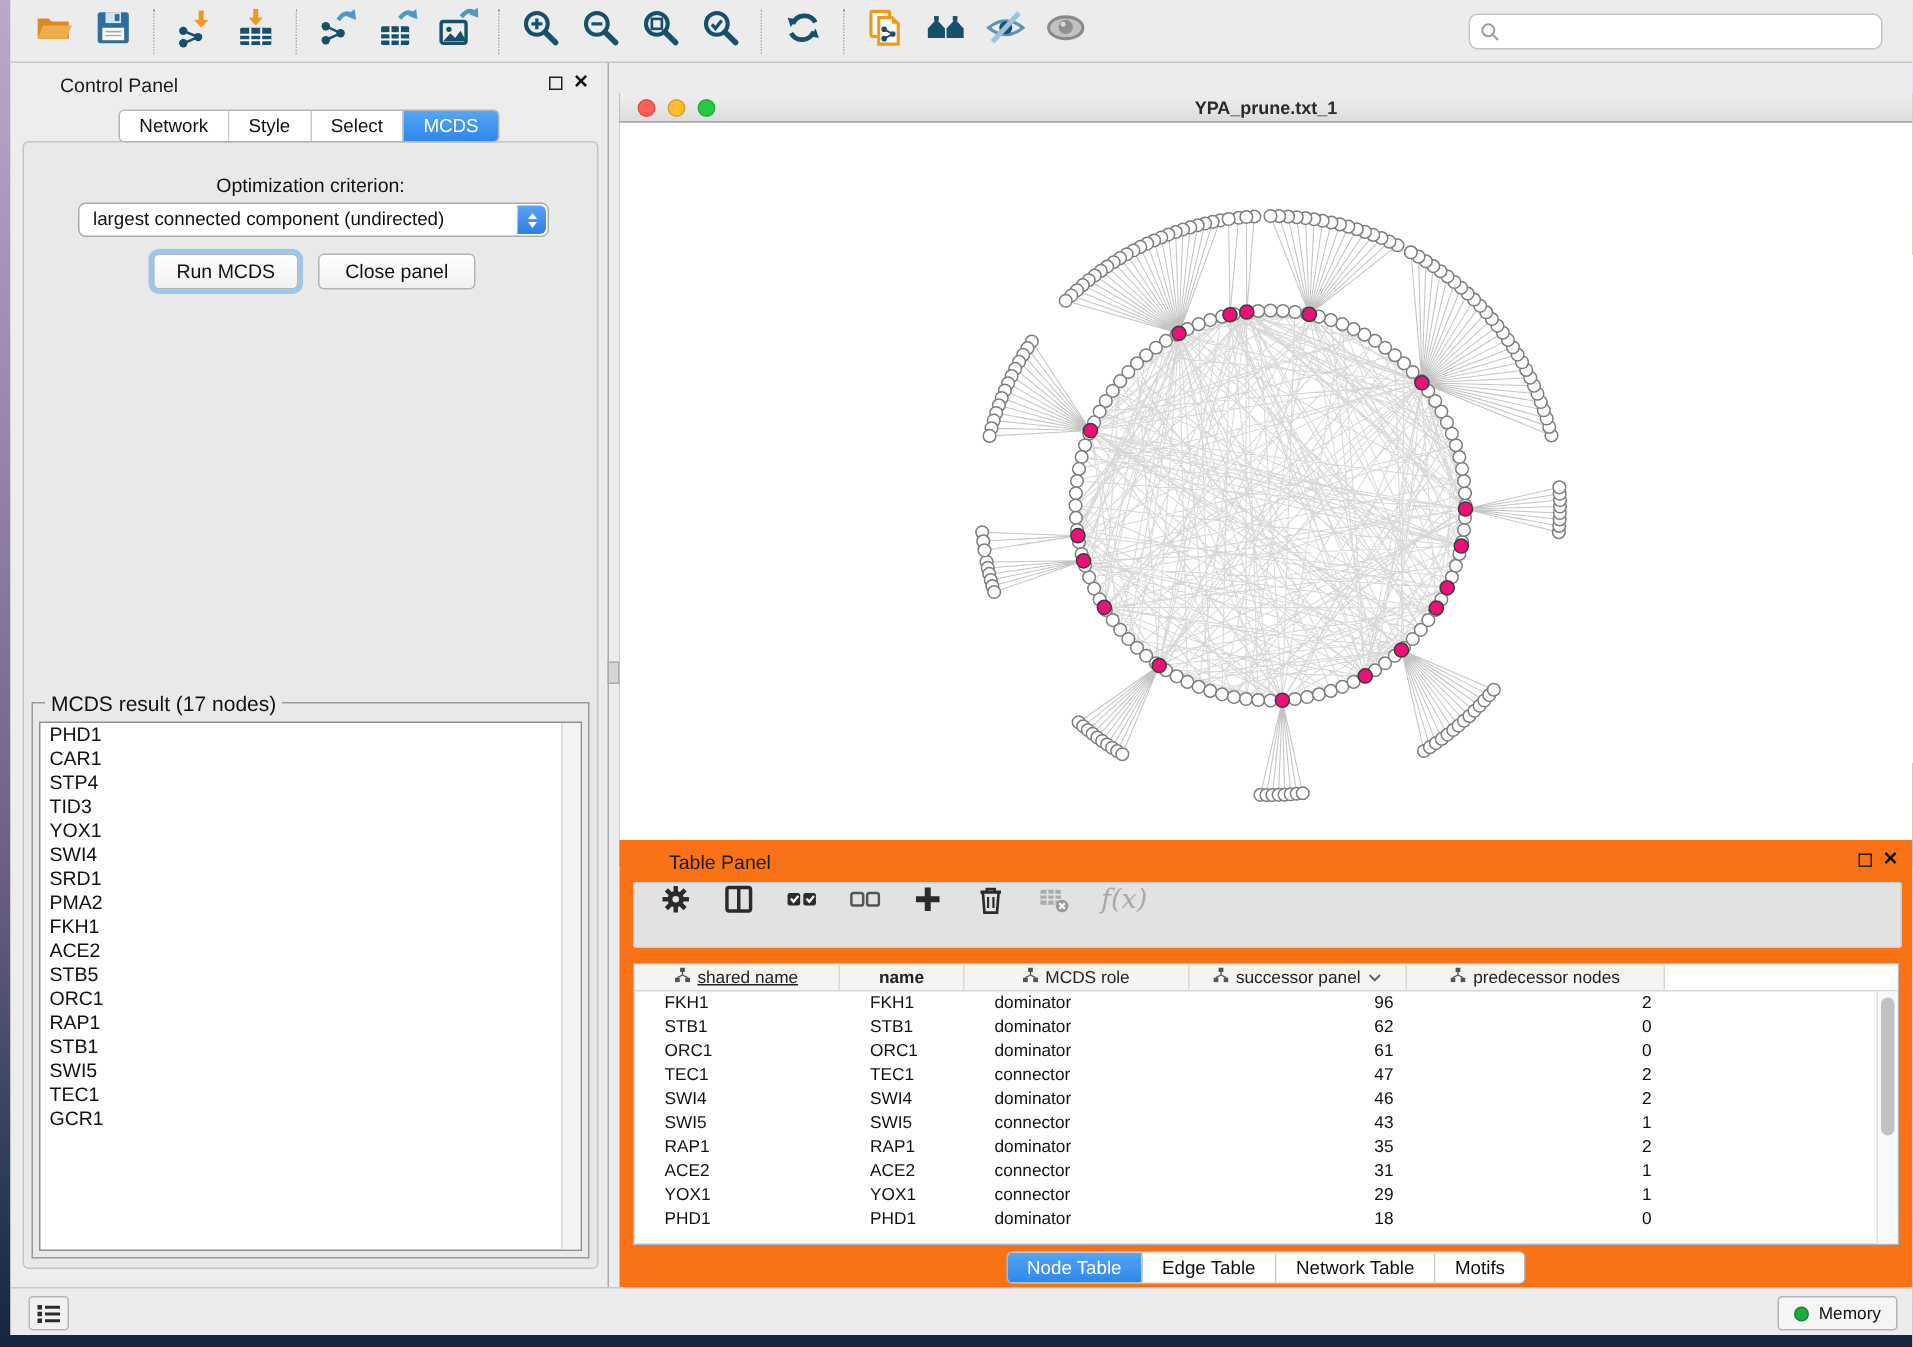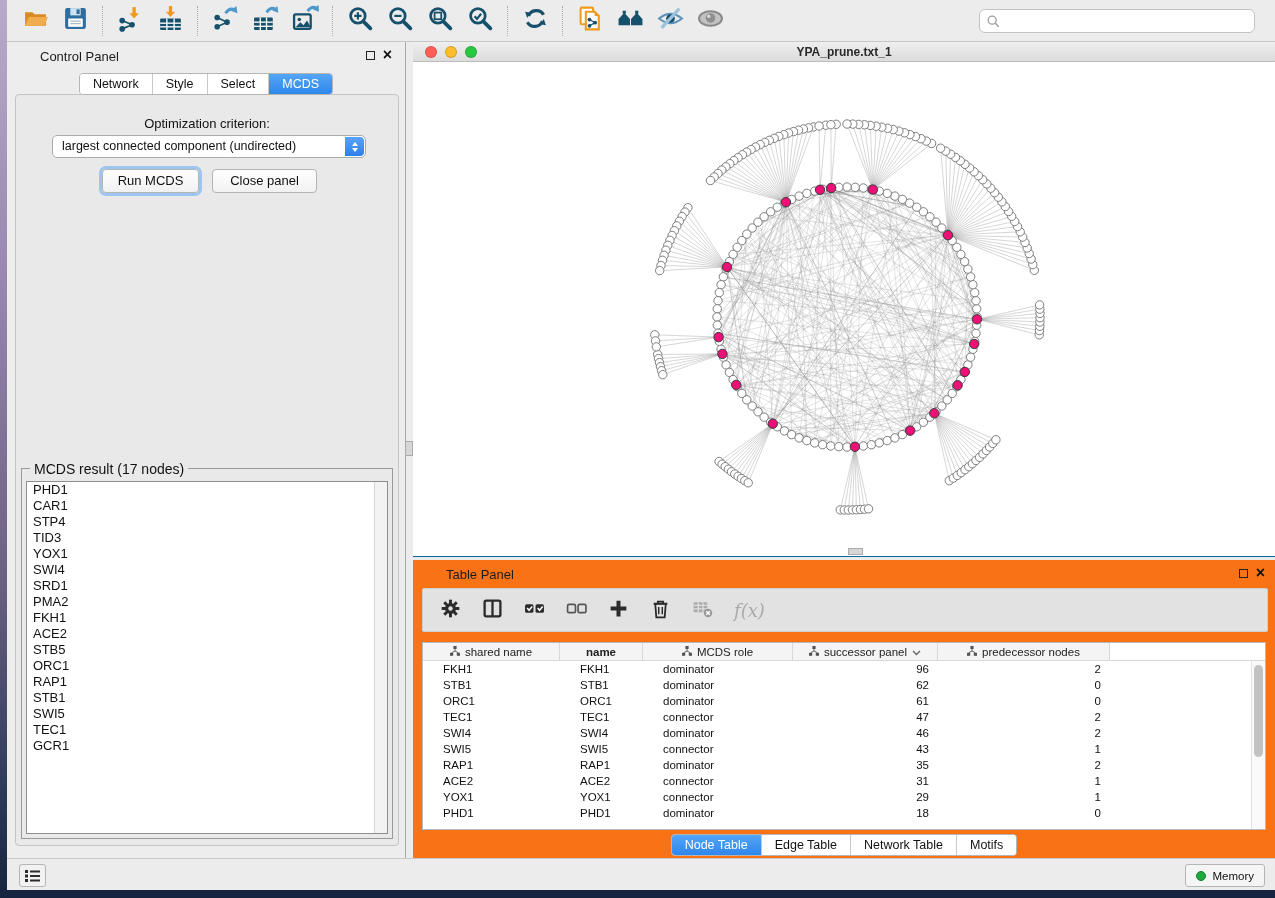--- a/index.html
+++ b/index.html
@@ -48,33 +48,33 @@
   #run-btn { left:86px; width:97px; box-shadow:0 0 0 3px #9cc5f2; }
   #closepanel-btn { left:196px; width:105px; }
   #result-group { position:absolute; left:5px; top:373px; width:372px; height:371px; border:1px solid #9a9a9a; }
   #result-legend { position:absolute; left:8px; top:-8px; background:#e9e9e9; padding:0 4px; font-size:14px; color:#111; }
   #result-list { position:absolute; left:4px; right:4px; top:12px; bottom:4px; background:#fff; border:1px solid #8e8e8e; overflow:hidden; }
   #result-scroll { position:absolute; right:0; top:0; bottom:0; width:13px; background:#f3f3f3; border-left:1px solid #d6d6d6; }
   .result-item { font-size:13px; color:#111; line-height:16px; padding-left:6px; }
 
   
   #right-pane { position:absolute; left:399px; top:0; width:869px; height:816px; }
-  #network-window { position:absolute; left:7px; top:0; width:862px; height:515px; background:#0369a1; }
+  #network-window { position:absolute; left:7px; top:20px; width:862px; height:515px; background:#404040; }
   #net-titlebar { position:relative; height:20px; background:linear-gradient(#efefef,#dcdcdc); border-bottom:1px solid #bdbdbd; }
   .tlight { position:absolute; top:4px; width:12px; height:12px; border-radius:50%; }
   #net-title { position:absolute; width:100%; text-align:center; top:3px; font-size:12px; font-weight:bold; color:#2a2a2a; }
   #net-canvas { position:relative; width:862px; height:494px; background:#fff; overflow:hidden; }
   #sash-h { position:absolute; left:435px; top:486px; width:15px; height:7px; background:#d6d6d6; border:1px solid #ababab; }
   #sash-v { position:absolute; left:-1px; top:399px; width:8px; height:15px; background:#d6d6d6; border:1px solid #ababab; z-index:5; }
 
   
   #table-panel { position:absolute; left:7px; top:518px; width:862px; height:298px; background:#f97316; }
   #tp-float { right:27px; } #tp-close { right:10px; }
   #tp-toolbar { position:absolute; left:9px; right:7px; top:28px; height:44px; background:#e2e2e2;
-    border:1px solid #cfcfcf; border-radius:2px; display:flex; align-items:center; padding-left:17px; gap:21px; }
+    border:1px solid #cfcfcf; border-radius:2px; display:flex; align-items:flex-start; padding-left:17px; gap:21px; }
   .tp-icon { display:flex; align-items:center; justify-content:center; }
   .tp-icon svg { width:21px; height:21px; }
   .fx { font-family:"DejaVu Serif", serif; font-style:italic; font-size:18px; color:#a9a9a9; }
   #tbl-wrap { position:absolute; left:9px; right:9px; top:82px; height:188px; background:#fff; border:1px solid #b9b9b9; }
   #tbl-header { display:flex; height:18px; background:#f4f4f4; border-bottom:1px solid #d8d8d8; }
   .hcell { display:flex; align-items:center; justify-content:center; gap:5px; font-size:11.5px; color:#222;
     border-right:1px solid #d8d8d8; overflow:hidden; }
   #tbl-body { position:absolute; left:0; right:14px; top:18px; bottom:0; overflow:hidden; }
   .trow { display:flex; height:16px; }
   .tcell { font-size:11.5px; color:#111; line-height:16px; overflow:hidden; white-space:nowrap; }
@@ -655,21 +655,21 @@
                     <circle cx="15.3" cy="14.3" r="4" fill="#9a9a9a"></circle>
                     <path d="M13.6 12.6l3.4 3.4M17 12.6l-3.4 3.4" stroke="#fff" stroke-width="1.4"></path>
                   </svg></span>
               </div>
               <div class="tp-icon">
                 <span class="fx">f(x)</span>
               </div>
             </div>
           <div id="tbl-wrap">
             <div id="tbl-header">
-                <div class="hcell" style="width: 137px;">
+                <div class="hcell" style="width: 137px; text-decoration: underline;">
                   <span><svg width="10" height="10" viewBox="0 0 10 10">
                       <path d="M5 3v2M5 5L1.6 6.8M5 5l3.4 1.8" stroke="#555" stroke-width="0.9" fill="none"></path>
                       <g fill="#555">
                         <rect x="3.4" y="0" width="3.2" height="3"></rect>
                         <rect x="0" y="6.8" width="3.2" height="3"></rect>
                         <rect x="6.8" y="6.8" width="3.2" height="3"></rect>
                       </g>
                     </svg></span>
                   <span>shared name</span>
                 </div>

